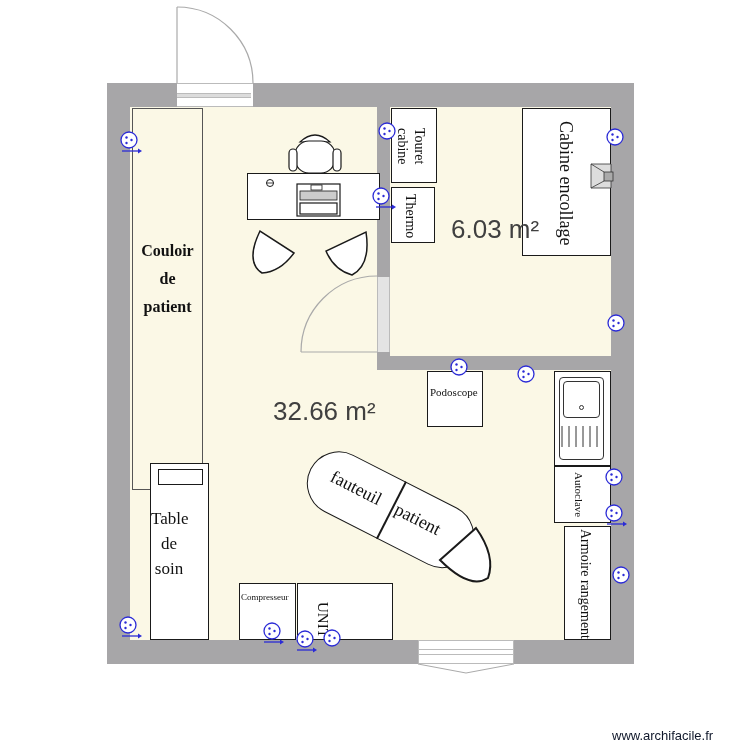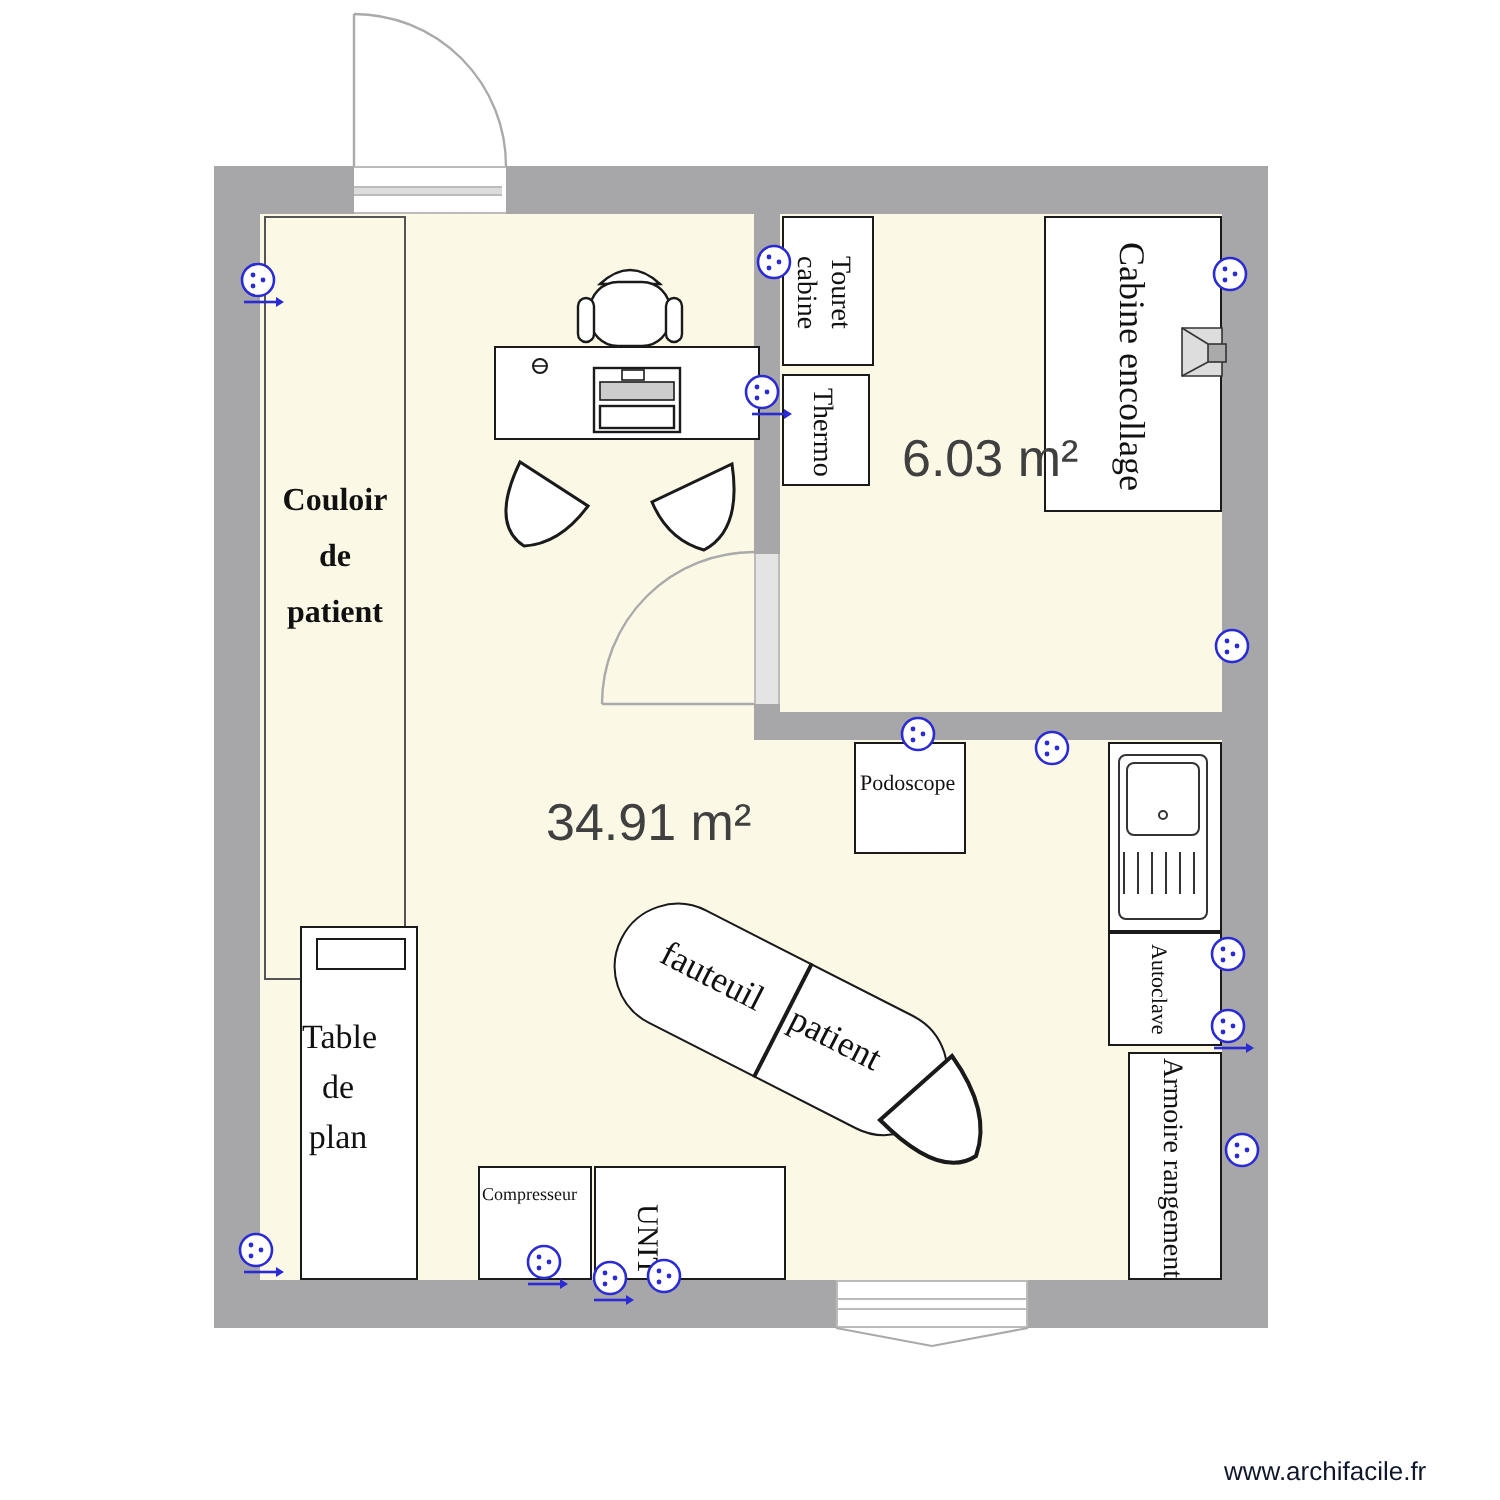--- a/index.html
+++ b/index.html
@@ -42,21 +42,21 @@
       <div>de</div>
       <div>patient</div>
     </div>
   </div>
 
   <div class="abs furn" style="left:150px;top:463px;width:59px;height:177px;">
     <div class="abs" style="left:7px;top:5px;width:45px;height:16px;border:1.5px solid #1a1a1a;"></div>
     <div class="abs lbl" style="left:0;top:42px;width:36px;text-align:center;font-size:17px;line-height:25px;">
       <div>Table</div>
       <div>de</div>
-      <div>plan</div>
+      <div>soin</div>
     </div>
   </div>
 
   <div class="abs furn" style="left:247px;top:173px;width:133px;height:47px;"></div>
 
   <div class="abs furn" style="left:391px;top:108px;width:46px;height:75px;">
     <div class="abs lbl vert" style="left:2px;top:4px;height:66px;font-size:14px;line-height:17px;text-align:center;">
       <span>Touret</span><br>
       <span>cabine</span>
     </div>
@@ -91,21 +91,21 @@
 
   <div class="abs furn" style="left:239px;top:583px;width:57px;height:57px;">
     <div class="abs lbl" style="left:1px;top:8px;font-size:9px;">Compresseur</div>
   </div>
 
   <div class="abs furn" style="left:297px;top:583px;width:96px;height:57px;">
     <div class="abs lbl vert" style="left:16px;top:18px;font-size:15px;">UNIT</div>
   </div>
 
   <div class="abs area" style="left:451px;top:214px;">6.03 m²</div>
-  <div class="abs area" style="left:273px;top:396px;">34.91 m²</div>
+  <div class="abs area" style="left:273px;top:396px;">32.66 m²</div>
 
   <div class="abs" style="left:300px;top:480px;width:190px;height:64px;transform:rotate(27deg);transform-origin:center;">
     <div class="abs" style="left:0;top:0;width:180px;height:64px;background:#fff;border:1.5px solid #1a1a1a;border-radius:32px;"></div>
     <div class="abs" style="left:90px;top:0;width:1.5px;height:64px;background:#1a1a1a;"></div>
     <div class="abs lbl" style="left:22px;top:18px;font-size:18px;">fauteuil</div>
     <div class="abs lbl" style="left:94px;top:18px;font-size:18px;">patient</div>
   </div>
 
   <svg class="overlay" width="750" height="750" viewBox="0 0 750 750">
 

